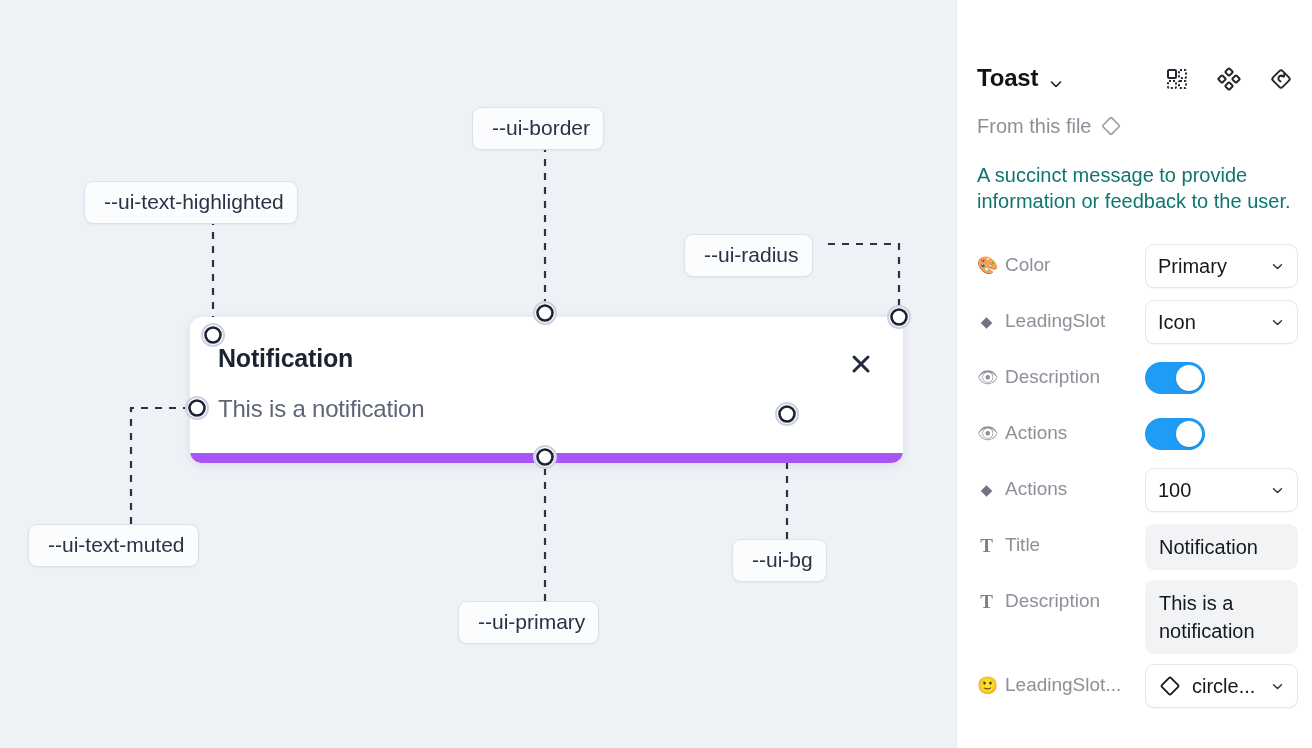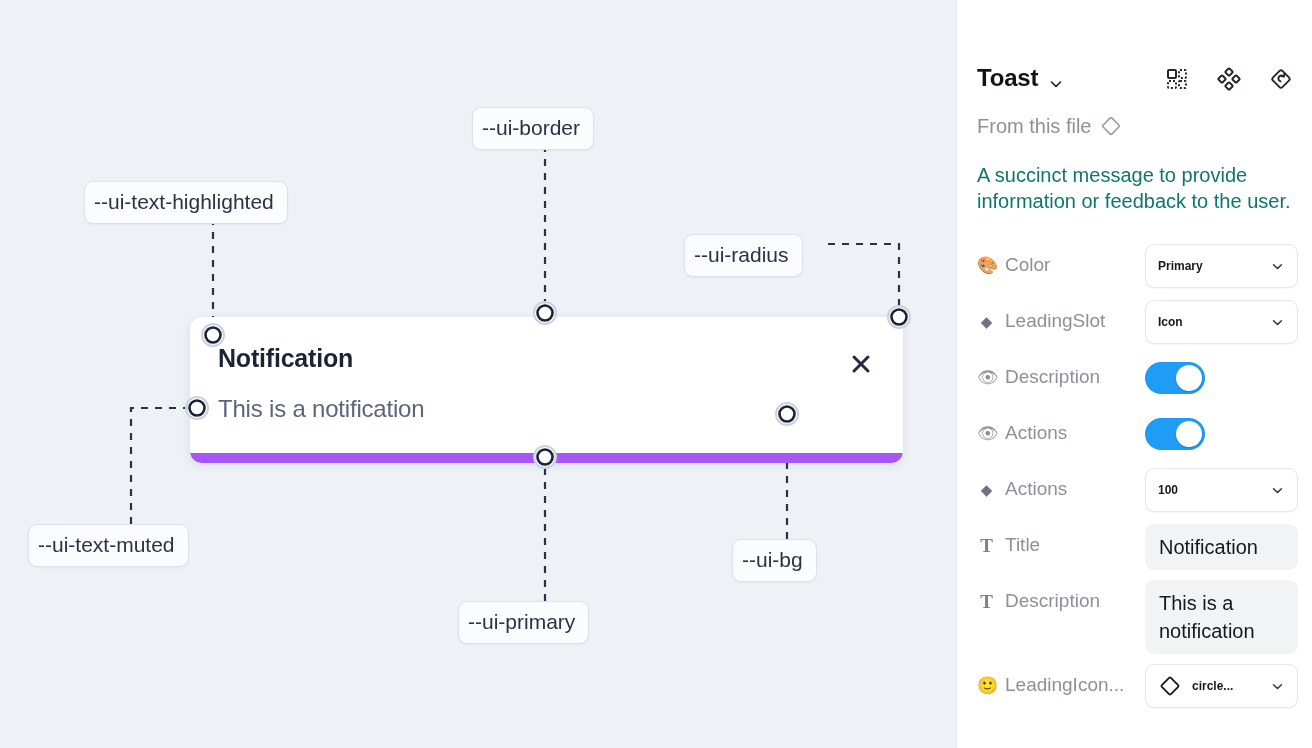--- a/index.html
+++ b/index.html
@@ -89,21 +89,21 @@
 
   
   .chip {
     position: absolute;
     background: #fbfcfd;
     border: 1px solid #dbe2ec;
     border-radius: 9px;
     color: #2b3245;
     font-size: 21px;
     line-height: 1;
-    padding: 9px 13px 11px 9px;
+    padding: 9px 13px 11px 19px;
     white-space: nowrap;
     box-shadow: 0 1px 2px rgba(40,55,85,0.05);
   }
 
   
 
   
   #panel {
     position: relative;
     width: 356px;
@@ -216,23 +216,23 @@
     background: #ffffff;
     border: 1px solid #e3e6eb;
     border-radius: 9px;
     display: flex;
     align-items: center;
     padding: 0 12px;
     box-sizing: border-box;
     box-shadow: 0 1px 1px rgba(20,25,40,0.03);
   }
   .select-value {
-    font-size: 12px;
+    font-size: 20px;
     color: #15181e;
-    font-weight: 700;
+    font-weight: 400;
     white-space: nowrap;
     overflow: hidden;
     text-overflow: ellipsis;
   }
   .select-caret {
     margin-left: auto;
     padding-left: 8px;
     display: flex;
     align-items: center;
     color: #33373f;
@@ -492,21 +492,21 @@
         <div class="prop-control">
           <div class="field" style="min-height:68px;">
             <span class="field-value">This is a notification</span>
           </div>
         </div>
       </div>
 
       <div class="prop-row">
         <div class="prop-label">
           <span class="prop-icon">🙂</span>
-          <span>LeadingIcon...</span>
+          <span>LeadingSlot...</span>
         </div>
         <div class="prop-control">
           <div class="select">
             <span class="lead-diamond">
               <svg width="24" height="24" viewBox="0 0 24 24" fill="none" xmlns="http://www.w3.org/2000/svg">
                 <rect x="5.6" y="5.6" width="12.8" height="12.8" rx="1.3" transform="rotate(45 12 12)" stroke="#15181e" stroke-width="1.8"></rect>
               </svg>
             </span>
             <span class="select-value">circle...</span>
             <span class="select-caret">

